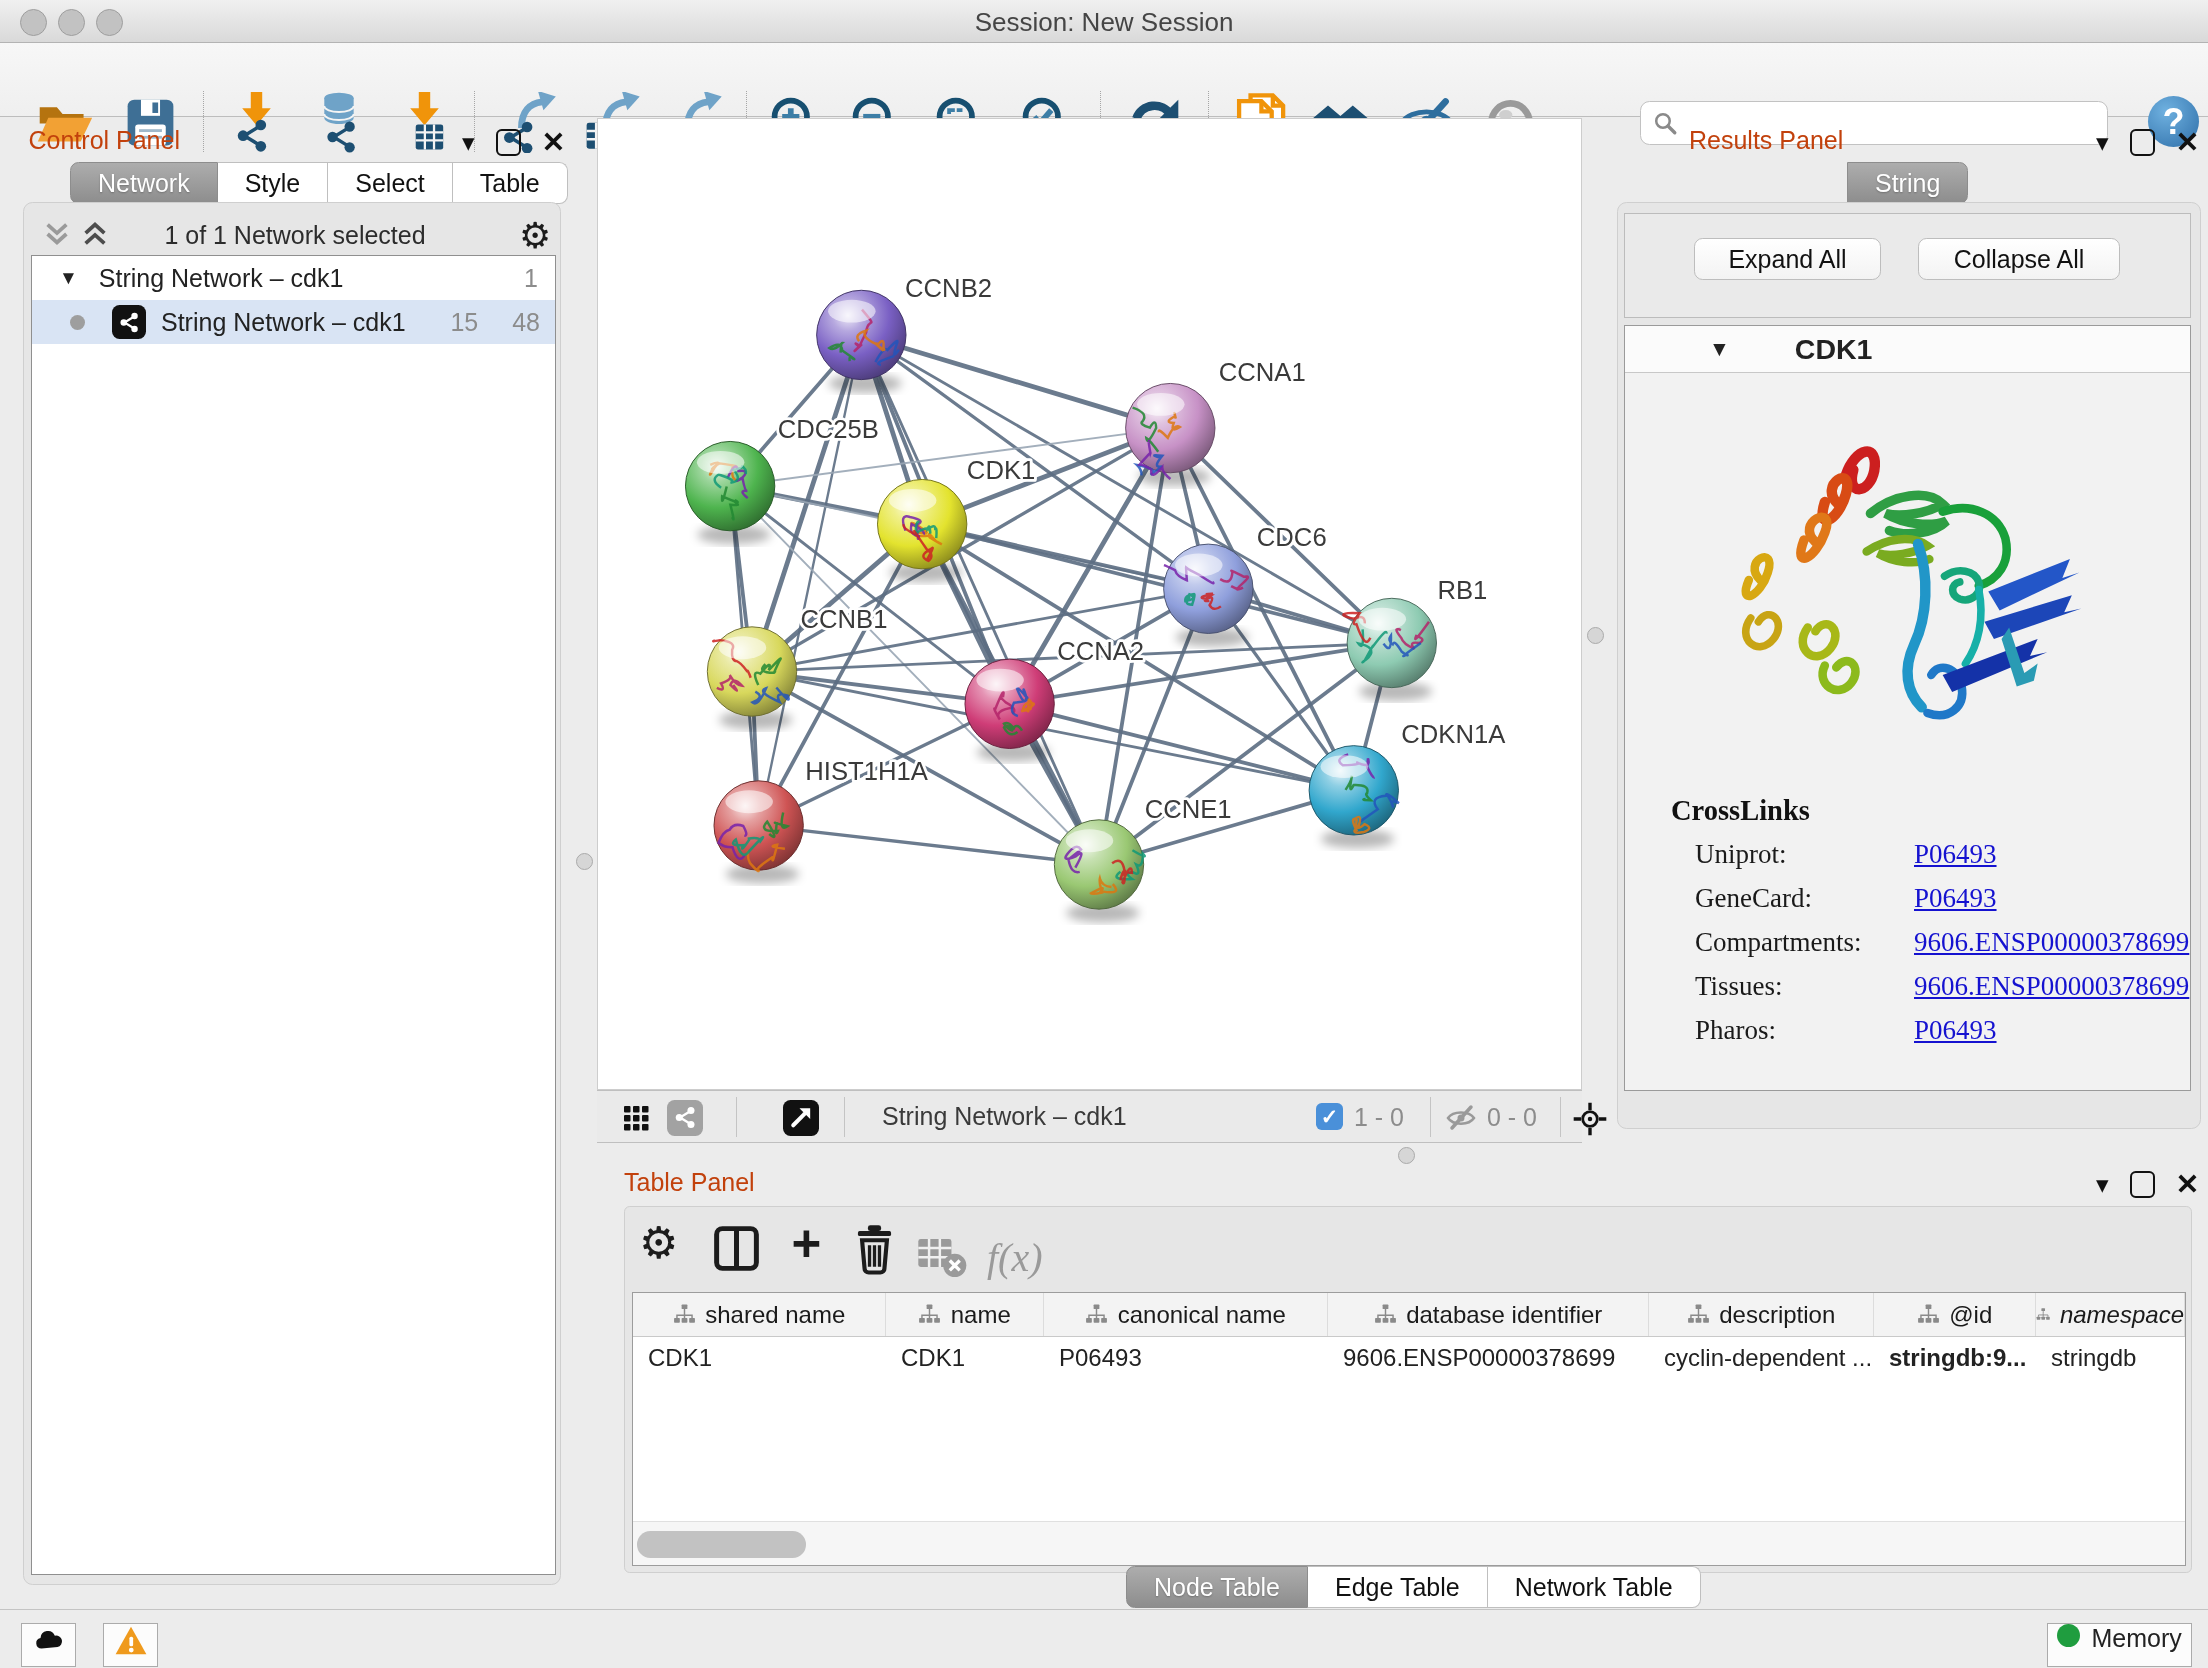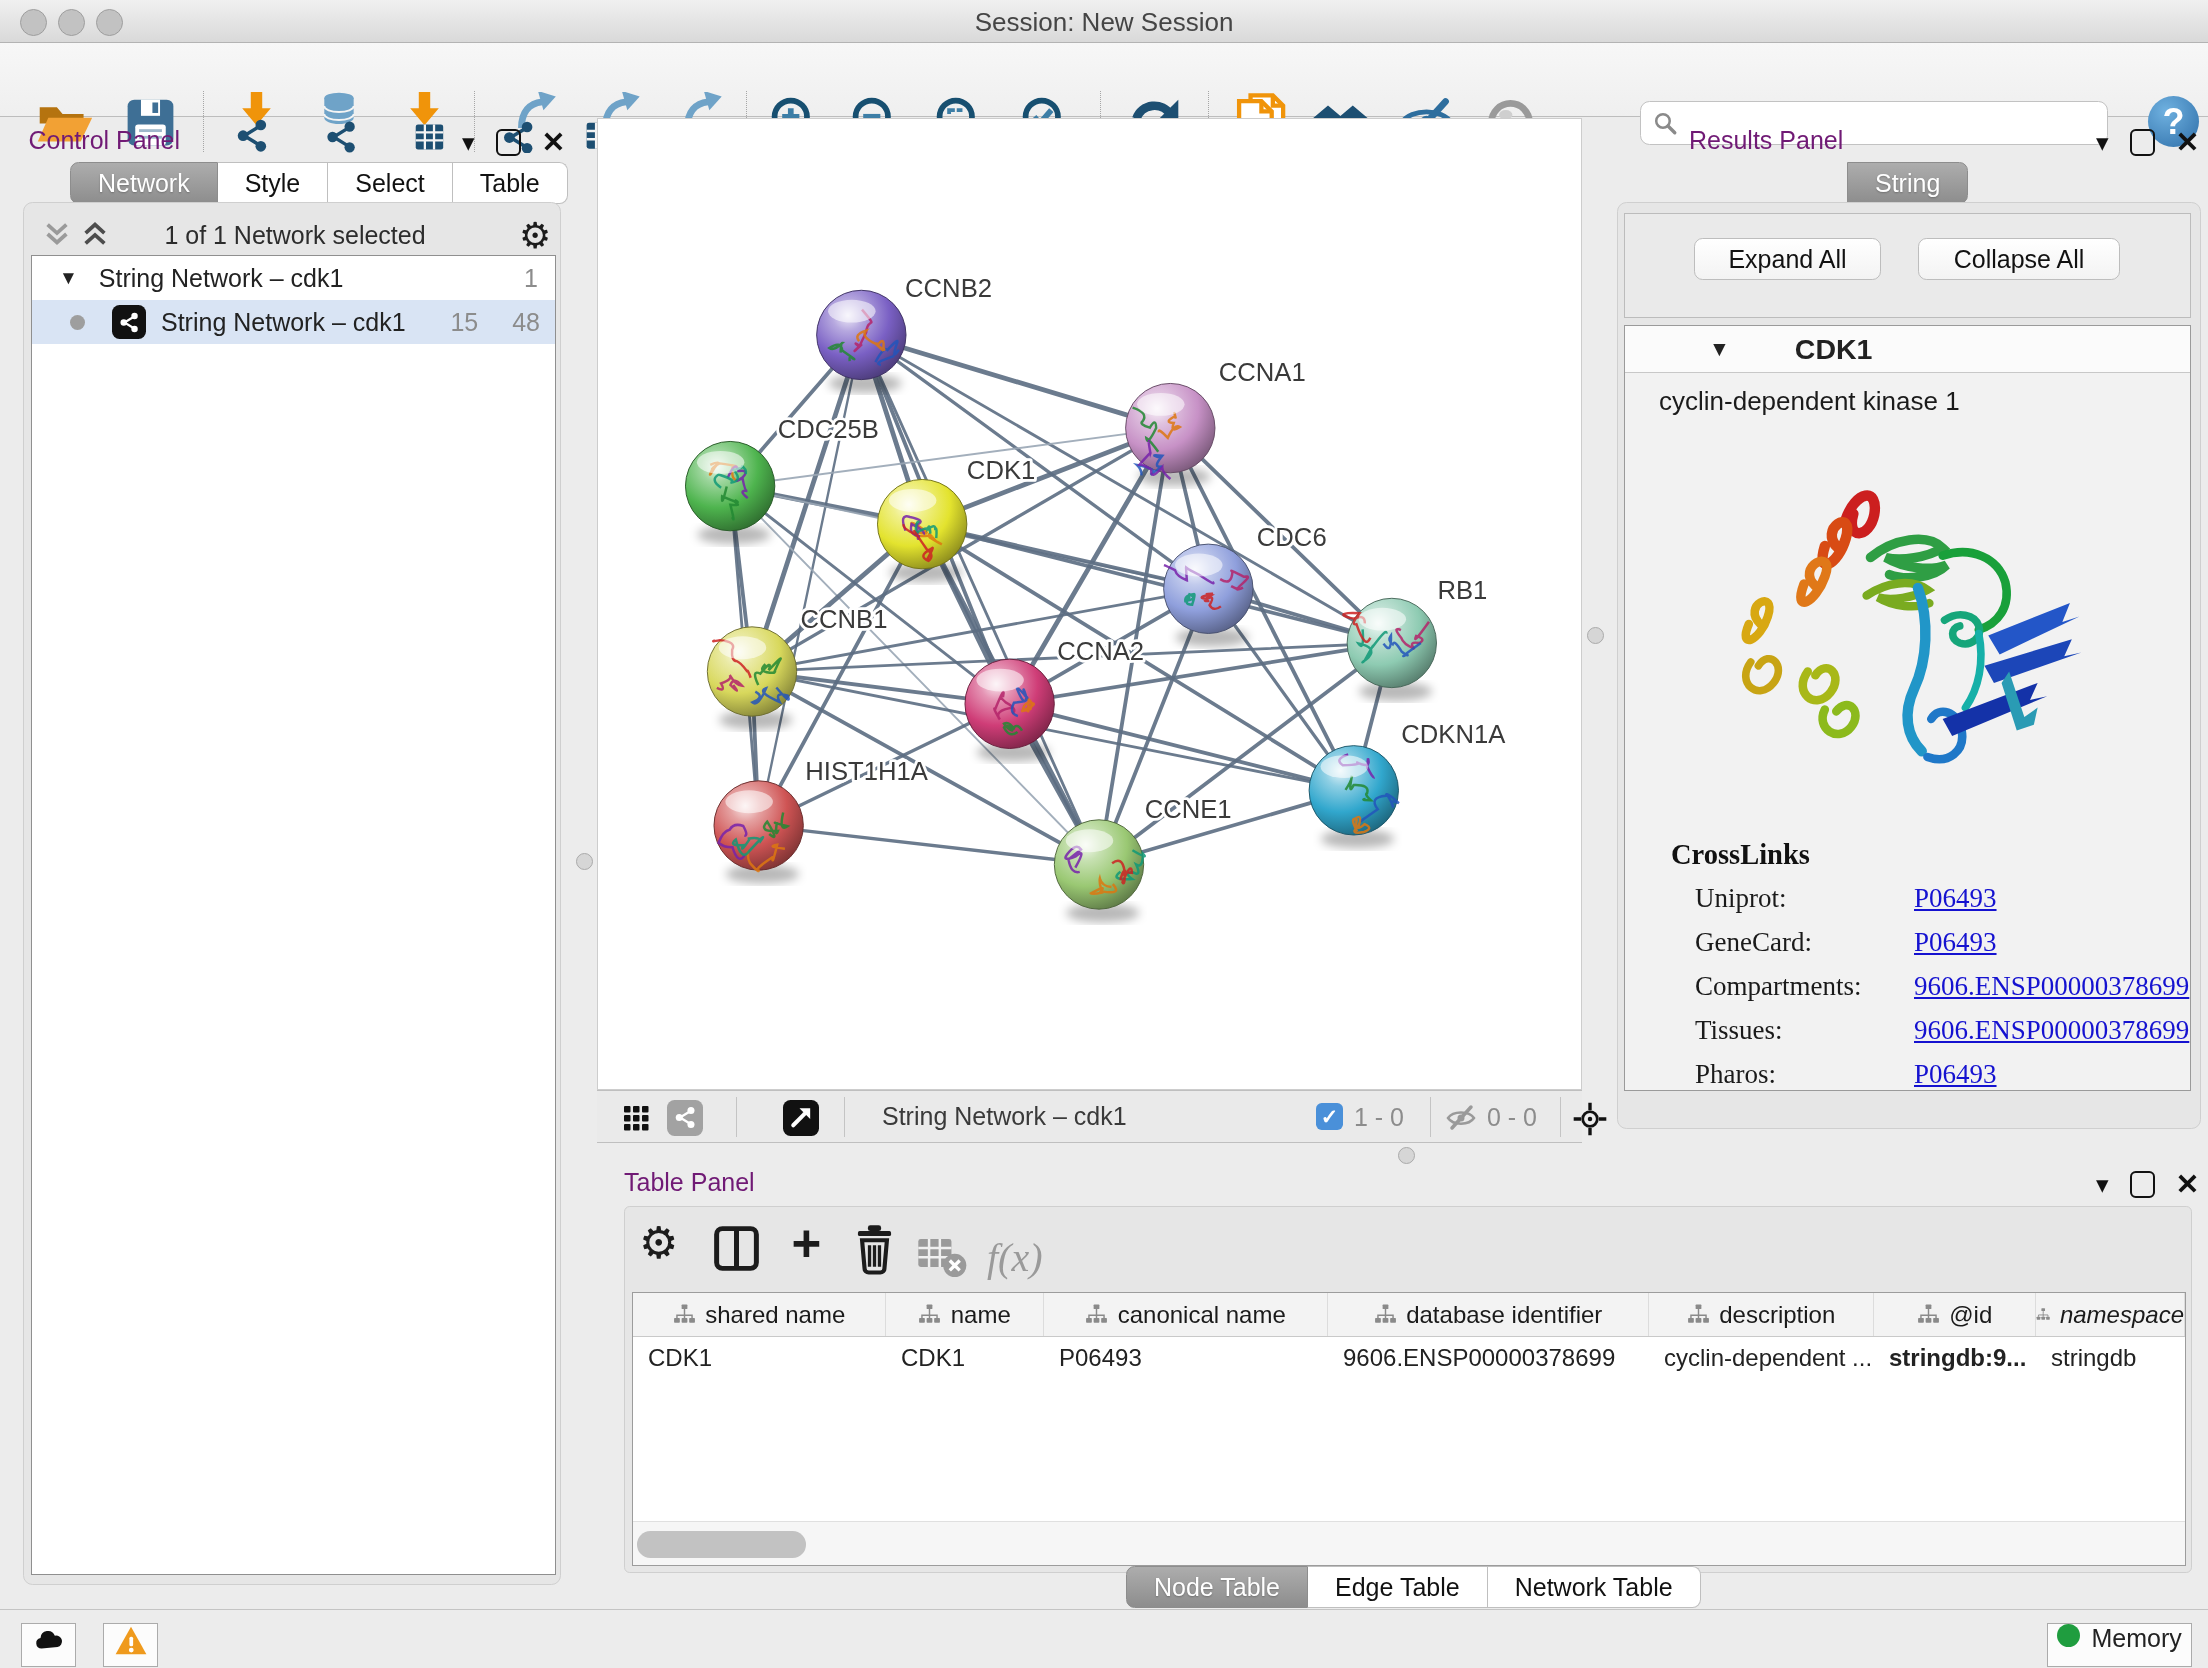--- a/index.html
+++ b/index.html
@@ -23,21 +23,21 @@
   .tsep{position:absolute;top:48px;height:61px;border-left:1.9px dotted #a6a6a6;width:0;}
   .searchbox{position:absolute;left:1640px;top:58px;width:468px;height:44px;background:#fff;
              border:1px solid #c2c2c2;border-radius:9.5px;display:flex;align-items:center;padding-left:11.4px;box-sizing:border-box;}
   .searchbox input{border:none;outline:none;font-size:24px;flex:1;background:transparent;
                    font-family:"Liberation Sans",sans-serif;}
   .helpbtn{position:absolute;left:2148px;top:53px;width:51px;height:51px;border-radius:50%;
            background:radial-gradient(circle at 35% 30%, #6fb1e0, #2e6ea8);color:#fff;
            font-size:36px;font-weight:bold;text-align:center;line-height:51px;cursor:pointer;}
 
   
-  .phead{position:absolute;font-size:25px;color:#701a75;}
+  .phead{position:absolute;font-size:25px;color:#c2410c;}
   .ph-btns{position:absolute;display:flex;align-items:center;gap:21px;}
   .ph-collapse{font-size:25px;color:#111;cursor:pointer;}
   .ph-float{width:21px;height:23px;border:2.9px solid #111;border-radius:5.7px;cursor:pointer;}
   .ph-close{font-size:28.5px;font-weight:bold;color:#111;cursor:pointer;}
 
   .seg{position:absolute;display:flex;}
   .seg-tab{height:40px;line-height:40px;padding:0 27px;background:#fff;border:1px solid #bfbfbf;
            border-left:none;font-size:25px;color:#111;cursor:pointer;white-space:nowrap;}
   .seg-tab:first-child{border-left:1px solid #bfbfbf;border-radius:8.6px 0 0 8.6px;}
   .seg-tab:last-child{border-radius:0 8.6px 8.6px 0;}
@@ -681,21 +681,20 @@
   <div class="graybox" style="left:1617px;top:202px;width:582px;height:925px"></div>
   <div class="abs" style="left:1624px;top:213px;width:567px;height:105px;background:#eaeaea;border:1px solid #bcbcbc;box-sizing:border-box"></div>
   <button class="rp-btn" style="left:1694px;top:238px;width:187px">Expand All</button>
   <button class="rp-btn" style="left:1918px;top:238px;width:202px">Collapse All</button>
 
   <div class="abs" style="left:1624px;top:325px;width:567px;height:766px;background:#f2f2f2;border:1px solid #9a9a9a;box-sizing:border-box">
     <div style="height:46px;background:#fbfbfb;border-bottom:1px solid #c8c8c8;display:flex;align-items:center">
       <span style="margin-left:84px;font-size:21px">▼</span>
       <span style="margin-left:65px;font-size:28.5px;font-weight:bold">CDK1</span>
     </div>
-    <div style="margin:13.3px 0 0 34px;font-size:26px;color:#1b1b1b">cyclin-dependent kinase 1</div>
 
     <svg width="409" height="380" viewBox="0 0 430 400" style="display:block;margin:17px auto 0 auto">
       <g fill="none" stroke-linecap="round">
         <path d="M150,90 C160,60 185,55 180,85 C175,110 150,112 158,84" stroke="#cc1f1f" stroke-width="11"></path>
         <path d="M142,120 C120,100 160,76 150,110 C142,138 118,150 128,118" stroke="#d84b14" stroke-width="11"></path>
         <path d="M118,160 C96,140 140,118 128,150 C118,178 94,190 106,158" stroke="#e07818" stroke-width="10"></path>
         <path d="M60,200 C40,180 78,162 68,192 C60,218 36,228 48,200" stroke="#d8a812" stroke-width="9"></path>
         <path d="M50,240 C34,262 58,282 74,262 C88,244 70,226 58,244" stroke="#c8a414" stroke-width="8"></path>
         <path d="M110,250 C94,272 118,292 134,272 C148,254 130,236 118,254" stroke="#a8b818" stroke-width="9"></path>
         <path d="M128,290 C118,310 142,326 156,308 C168,292 152,276 140,292" stroke="#8cba1c" stroke-width="9"></path>

